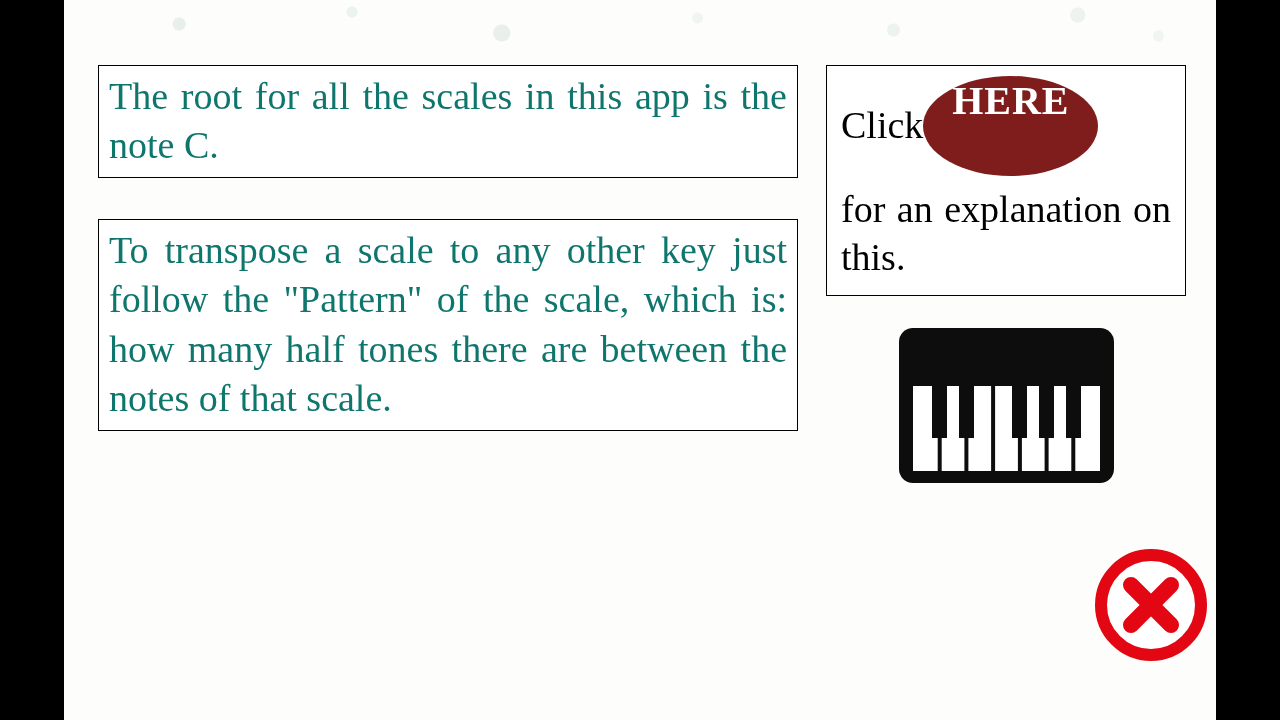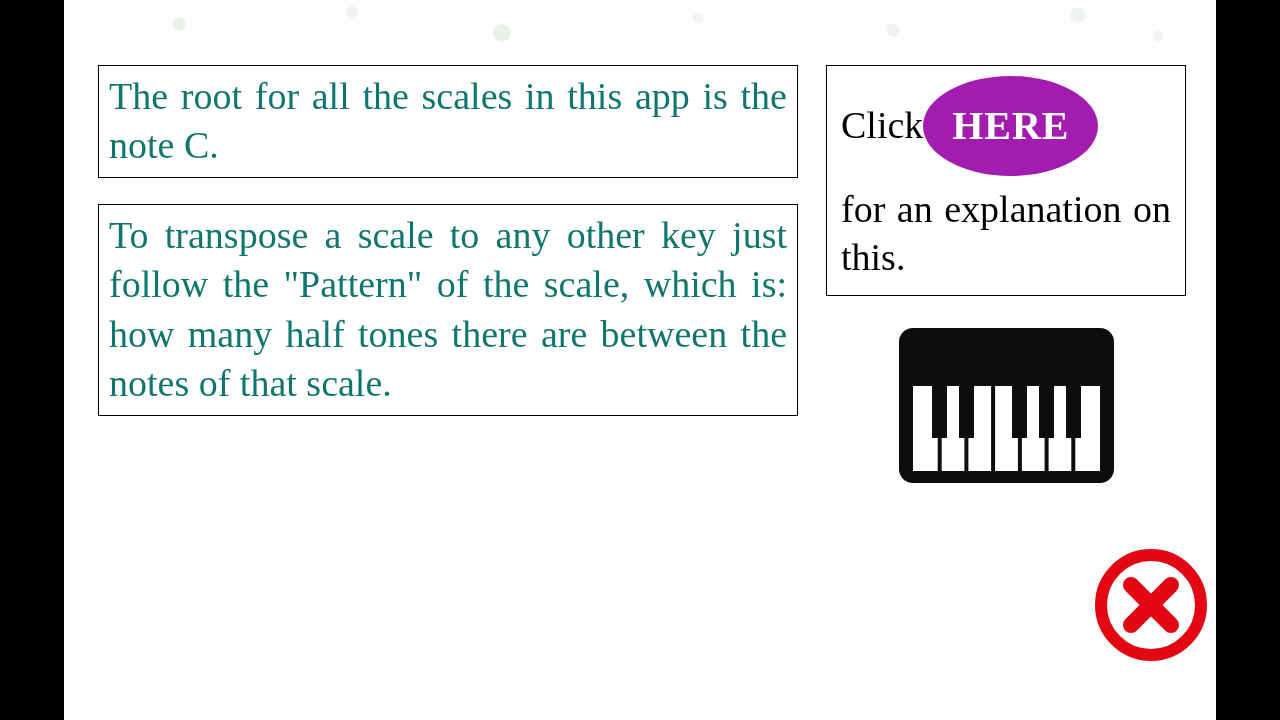--- a/index.html
+++ b/index.html
@@ -38,21 +38,21 @@
     border: 1px solid #000;
     background: #fff;
     padding: 6px 10px;
     box-sizing: border-box;
     font-size: 38px;
     line-height: 1.3;
     color: #0f766e;
     text-align: justify;
   }
   .box1 { left: 34px; top: 65px;  width: 700px; }
-  .box2 { left: 34px; top: 204px; width: 700px; }
+  .box2 { left: 34px; top: 219px; width: 700px; }
   .box3 { left: 34px; top: 460px; width: 700px; }
   .sidebox {
     position: absolute;
     left: 762px;
     top: 65px;
     width: 360px;
     border: 1px solid #000;
     background: #fff;
     padding: 10px 14px 14px 14px;
     box-sizing: border-box;
@@ -61,26 +61,25 @@
     color: #000;
     text-align: justify;
   }
   .sidebox .row1 {
     display: flex;
     align-items: center;
     gap: 0;
   }
   .here-btn {
     display: inline-flex;
-    align-items: center;
     justify-content: center;
     width: 175px;
     height: 100px;
     border-radius: 50%;
-    background: #a21caf;
+    background: #7f1d1d;
     color: #fff;
     font-weight: bold;
     font-size: 40px;
     letter-spacing: 1px;
     cursor: pointer;
     user-select: none;
     font-family: Georgia, 'Times New Roman', serif;
   }
   .piano {
     position: absolute;

